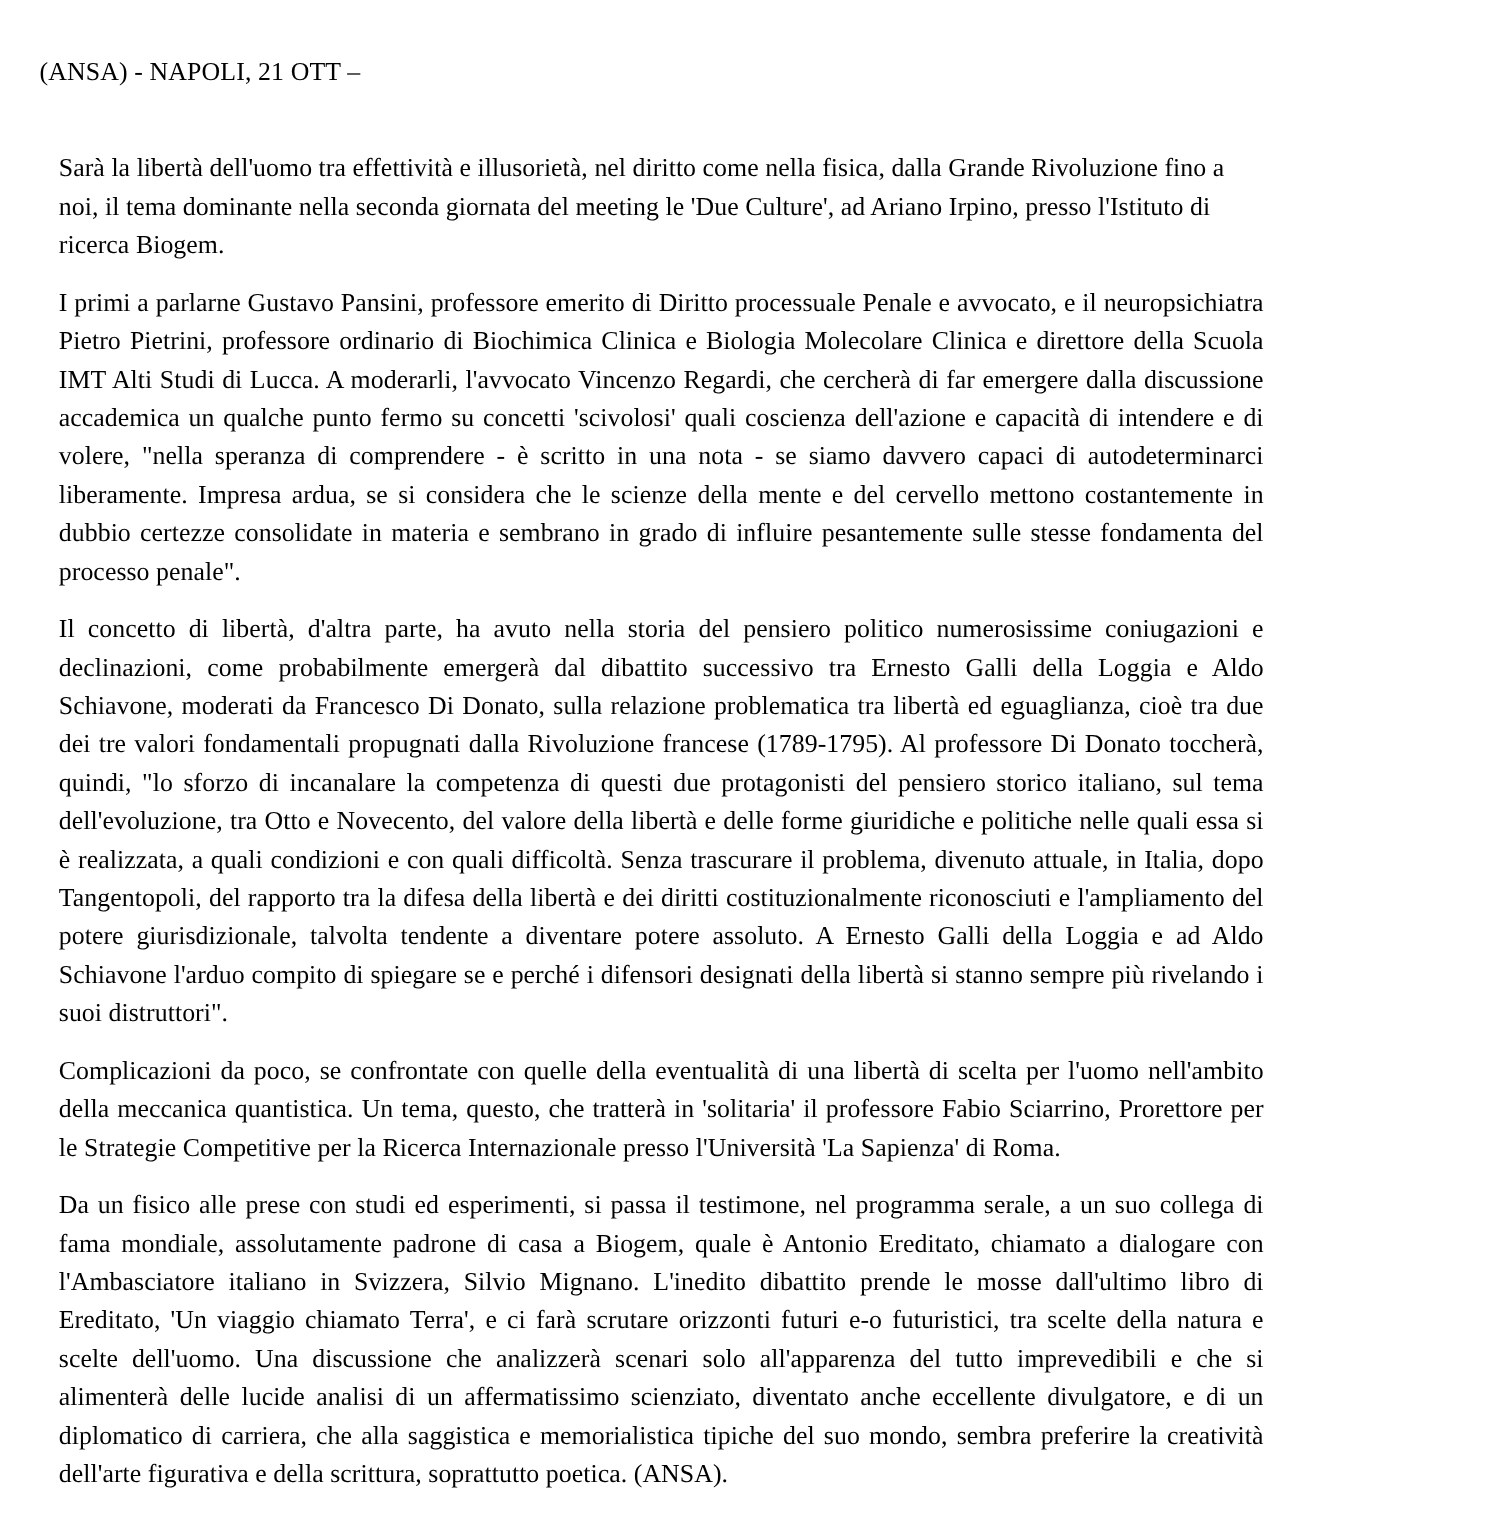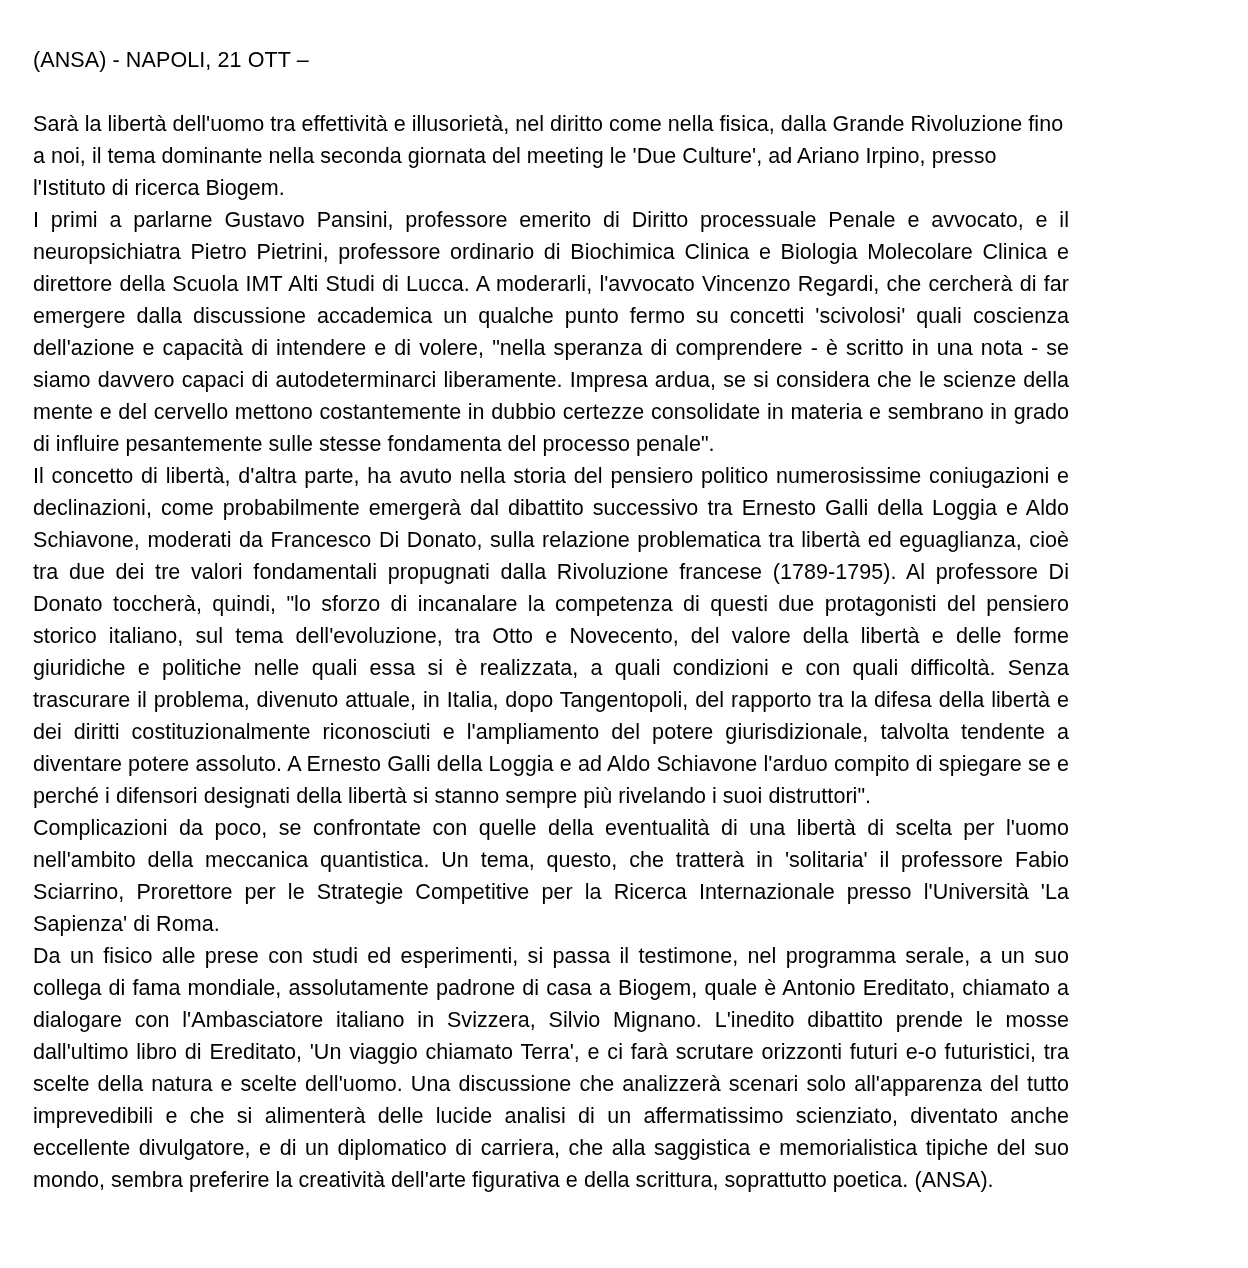--- a/index.html
+++ b/index.html
@@ -14,39 +14,40 @@
     font-family: "Liberation Sans", "DejaVu Sans", sans-serif;
     color: #000000;
     -webkit-font-smoothing: antialiased;
   }
   .page {
     box-sizing: border-box;
     width: 1104px;
     min-height: 1268px;
     padding: 44px 35px 0 33px;
     background: #ffffff;
+    font-family: Liberation Serif, serif;
   }
   .dateline {
     font-size: 21.5px;
     line-height: 32px;
     letter-spacing: 0.1px;
     text-align: left;
     margin: 0;
     white-space: pre;
   }
   .dateline-gap {
     height: 32px;
   }
   .body-block {
     font-size: 21.5px;
     line-height: 32px;
     letter-spacing: 0.05px;
   }
   .para {
-    margin: 0;
+    margin: 16px;
     padding: 0;
     text-align: justify;
     text-justify: inter-word;
     hyphens: none;
   }
   .para.lead {
     text-align: left;
   }
   .para:last-child {
     text-align: justify;

